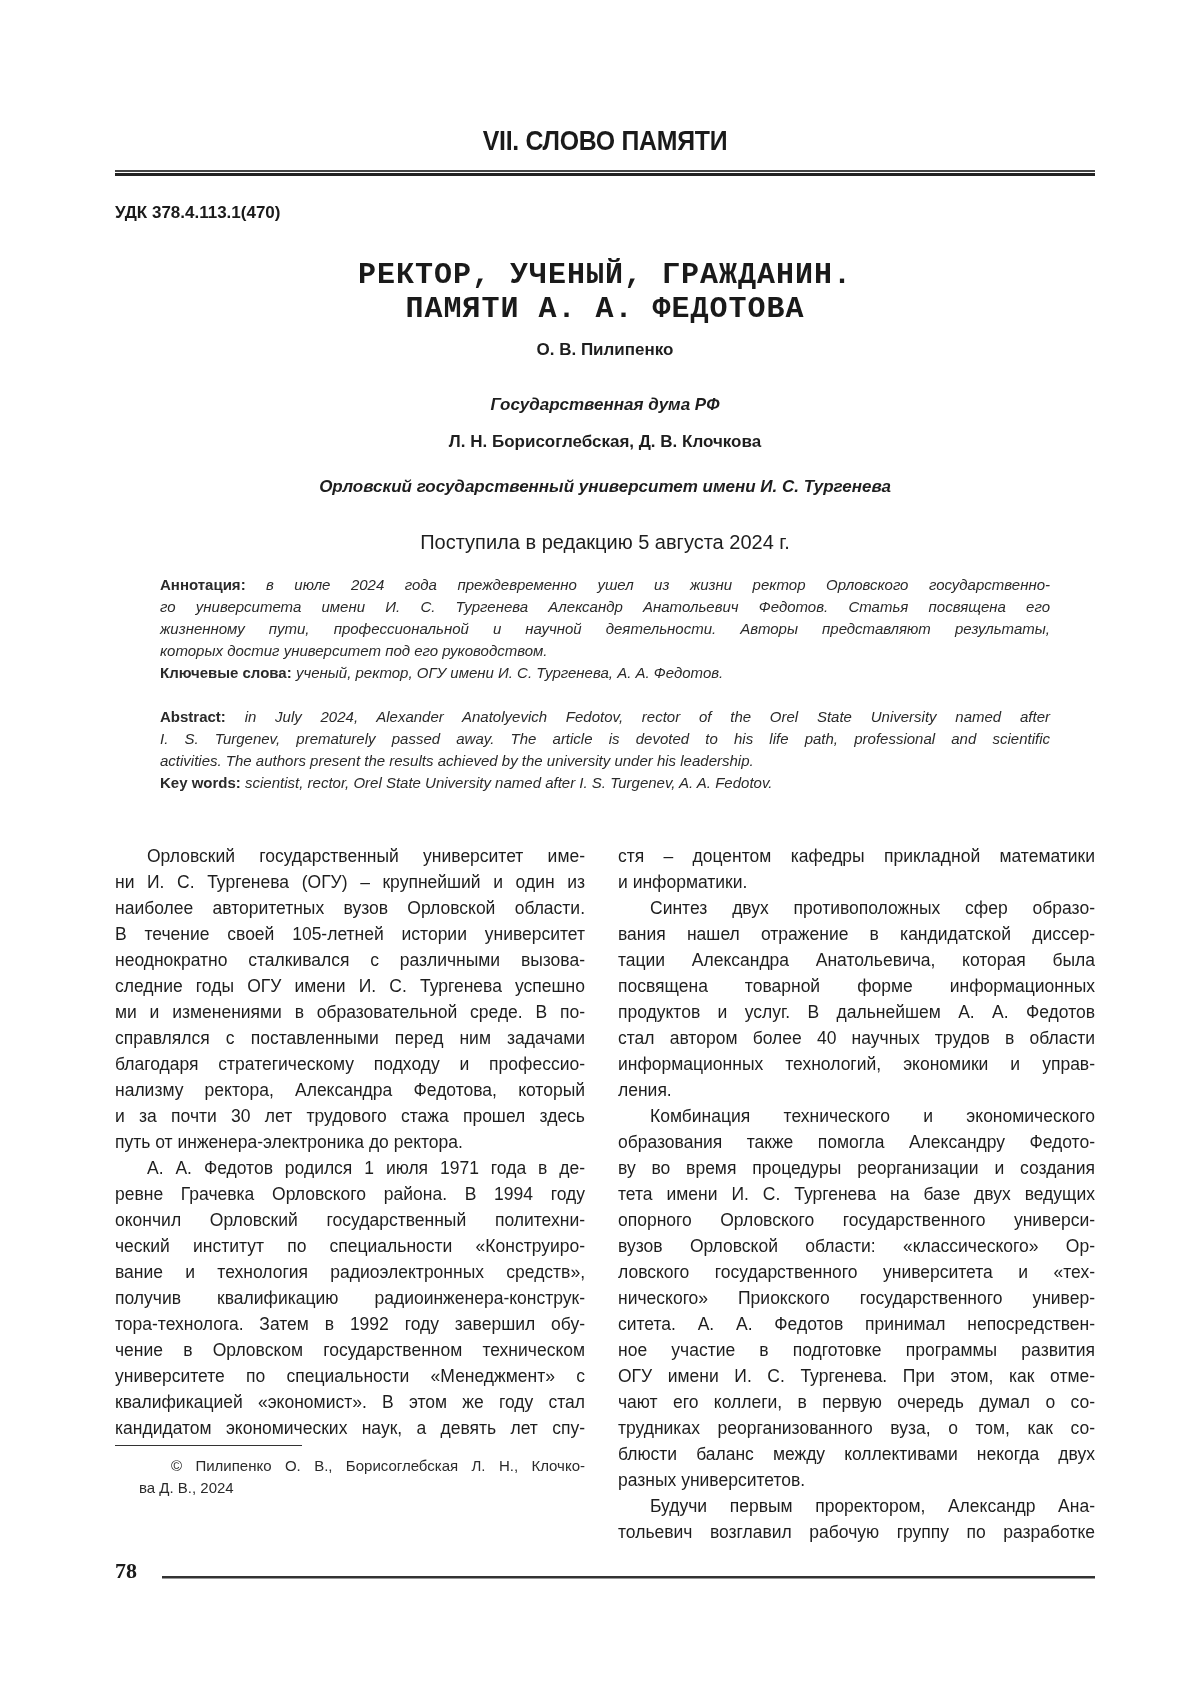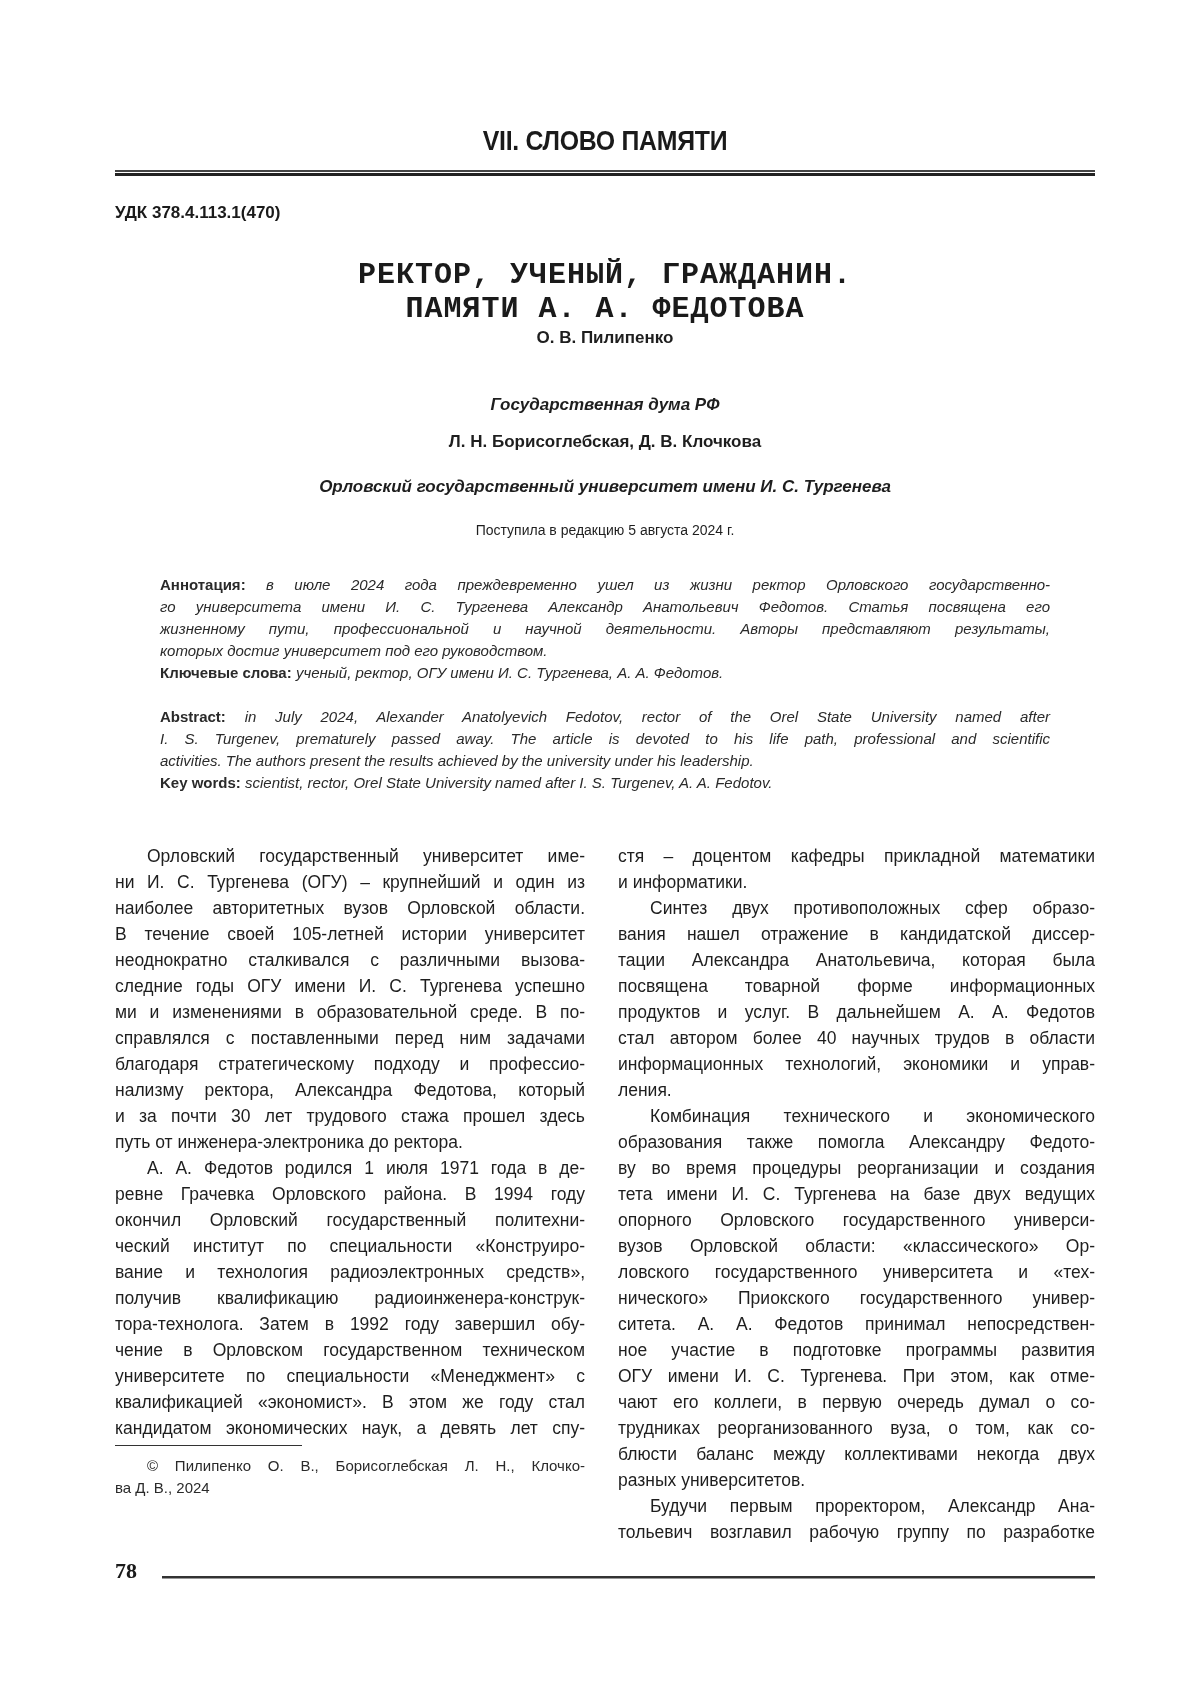--- a/index.html
+++ b/index.html
@@ -23,21 +23,21 @@
     position: absolute; left: 115px; width: 980px; top: 258px; text-align: center;
     font-family: Liberation Mono, monospace; font-weight: bold; font-size: 30px; line-height: 34px;
     color: #1a1a1a; letter-spacing: 1px;
   }
   .meta-line {
     position: absolute; left: 115px; width: 980px; text-align: center;
     font-family: "Liberation Sans", sans-serif; font-size: 17px; color: #1e1e1e;
   }
   .meta-line.bold { font-weight: bold; }
   .meta-line.bi { font-weight: bold; font-style: italic; }
-  .meta-line.received { font-size: 14px; }
+  .meta-line.received { font-size: 20px; margin-top: 9px; }
 
   .abstract-block {
     position: absolute; left: 160px; width: 890px;
     font-family: "Liberation Sans", sans-serif; font-size: 15px; line-height: 22px; color: #2a2a2a;
   }
   .abstract-block .line { display: block; text-align: justify; text-align-last: justify; height: 22px; white-space: nowrap; }
   .abstract-block .line.last { text-align-last: left; }
   .abstract-block .lbl { font-weight: bold; font-style: normal; }
   .abstract-block .txt { font-style: italic; }
 
@@ -49,21 +49,21 @@
   .col.right { left: 618px; width: 477px; }
   .col .ln { display: block; height: 26px; white-space: nowrap; text-align: justify; text-align-last: justify; }
   .col .ln.last { text-align-last: left; }
   .col .ln.indent { padding-left: 32px; }
 
   .fn-rule { position: absolute; left: 115px; top: 1445px; width: 187px; height: 1px; background: #333; }
   .footnote {
     position: absolute; left: 115px; width: 470px; top: 1455px;
     font-family: "Liberation Sans", sans-serif; font-size: 15px; line-height: 22px; color: #2a2a2a;
   }
-  .footnote .ln { display: block; white-space: nowrap; text-align: justify; text-align-last: justify; height: 22px; }
+  .footnote .ln { display: block; white-space: nowrap; text-align: justify; text-align-last: justify; height: 22px; margin-left: 24px; }
   .footnote .ln.indent { padding-left: 32px; }
   .footnote .ln.last { text-align-last: left; }
 
   .page-number {
     position: absolute; left: 115px; top: 1558px;
     font-family: "Liberation Serif", serif; font-weight: bold; font-size: 22px; color: #1a1a1a;
   }
   .rule-bottom { position: absolute; left: 162px; width: 933px; top: 1576px; height: 3px; }
   .rule-bottom .l1 { position: absolute; left: 0; right: 0; top: 0; height: 2px; background: #333; }
   .rule-bottom .l2 { position: absolute; left: 0; right: 0; top: 2px; height: 1px; background: #999; }
@@ -79,21 +79,21 @@
     <div class="l2"></div>
   </div>
 
   <div class="udk">УДК 378.4.113.1(470)</div>
 
   <div class="article-title">
     <div>РЕКТОР, УЧЕНЫЙ, ГРАЖДАНИН.</div>
     <div>ПАМЯТИ А. А. ФЕДОТОВА</div>
   </div>
 
-  <div class="meta-line bold" style="top:328px;">О. В. Пилипенко</div>
+  <div class="meta-line bold" style="top:340px;">О. В. Пилипенко</div>
   <div class="meta-line bi" style="top:395px;">Государственная дума РФ</div>
   <div class="meta-line bold" style="top:432px;">Л. Н. Борисоглебская, Д. В. Клочкова</div>
   <div class="meta-line bi" style="top:477px;">Орловский государственный университет имени И. С. Тургенева</div>
   <div class="meta-line received" style="top:522px;">Поступила в редакцию 5 августа 2024 г.</div>
 
   <div class="abstract-block" style="top:574px;">
     <span class="line"><span class="lbl">Аннотация:</span><span class="txt"> в июле 2024 года преждевременно ушел из жизни ректор Орловского государственно-</span></span>
     <span class="line txt">го университета имени И. С. Тургенева Александр Анатольевич Федотов. Статья посвящена его</span>
     <span class="line txt">жизненному пути, профессиональной и научной деятельности. Авторы представляют результаты,</span>
     <span class="line txt last">которых достиг университет под его руководством.</span>

